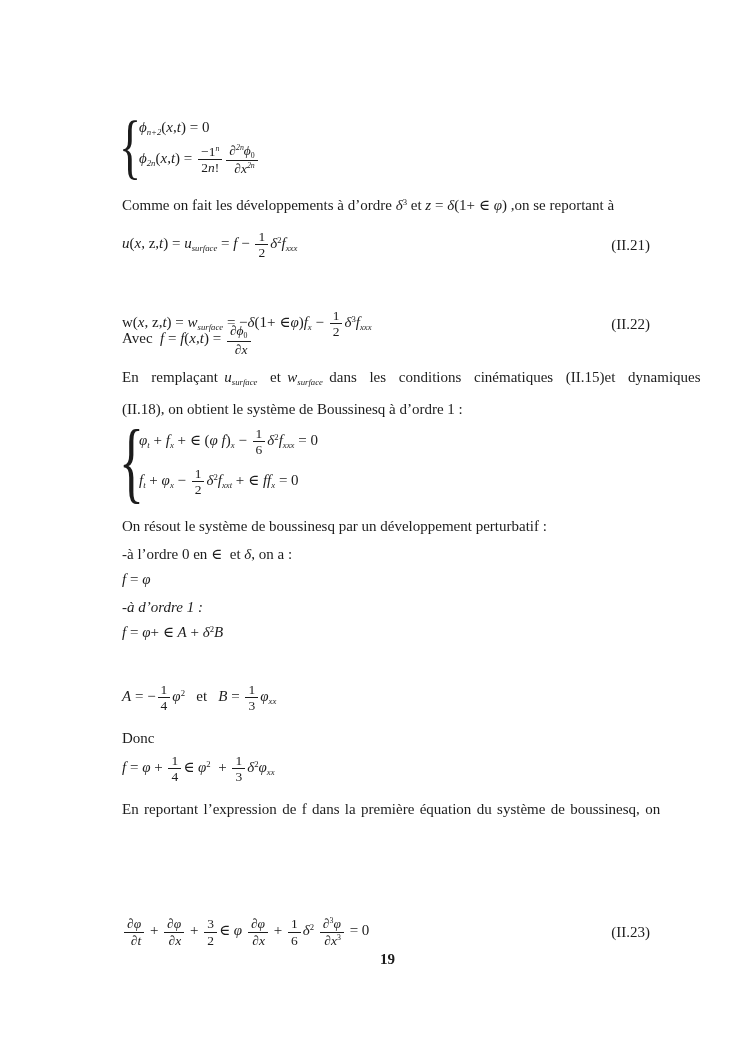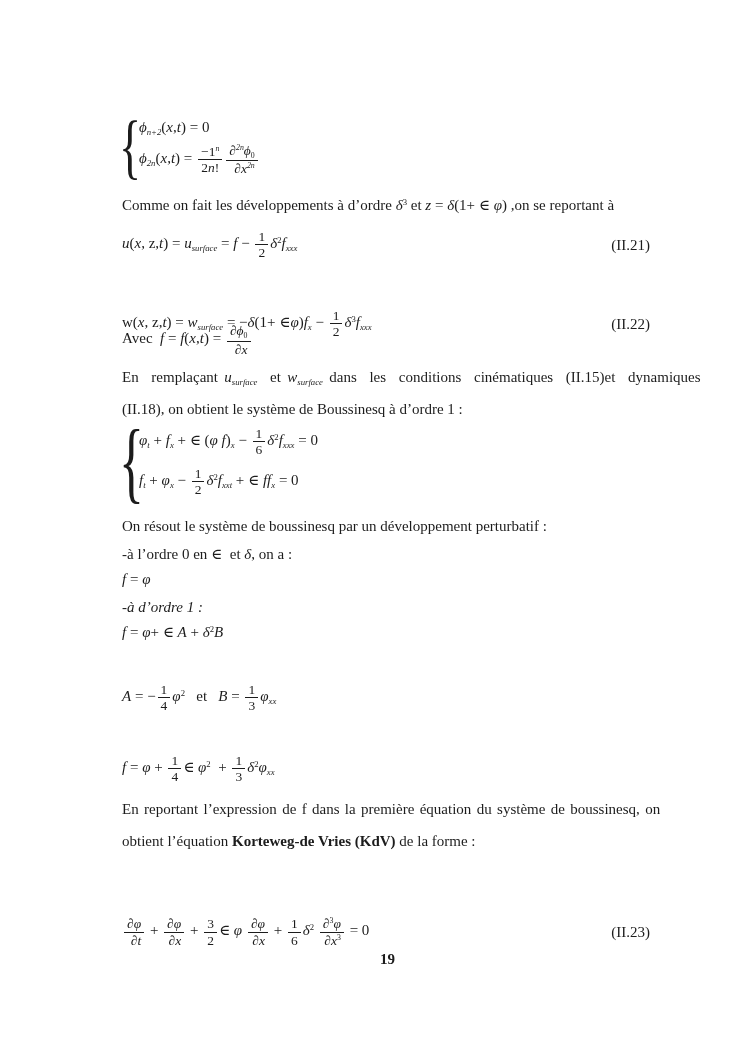--- a/index.html
+++ b/index.html
@@ -70,24 +70,24 @@
     </div>
   </div>
 
   <div class="blk" style="top:517px;">On résout le système de boussinesq par un développement perturbatif :</div>
   <div class="blk m" style="top:545px;"><span class="mr">-à l’ordre 0 en ∈  et </span><span class="mi">δ</span><span class="mr">, on a :</span></div>
   <div class="blk m" style="top:570px;"><span class="mi">f</span><span class="mr"> = </span><span class="mi">φ</span></div>
   <div class="blk" style="top:598px;font-style:italic;">-à d’ordre 1 :</div>
   <div class="blk m" style="top:623px;"><span class="mi">f</span><span class="mr"> = </span><span class="mi">φ</span><span class="mr">+ ∈ </span><span class="mi">A</span><span class="mr"> + </span><span class="mi">δ</span><span class="msupr">2</span><span class="mi">B</span></div>
 
   <div class="blk m" style="top:682px;"><span class="mi">A</span><span class="mr"> = −</span><span class="frac"><span class="num"><span class="mr">1</span></span><span class="den"><span class="mr">4</span></span></span><span class="mi">φ</span><span class="msupr">2</span><span class="mr">   et   </span><span class="mi">B</span><span class="mr"> = </span><span class="frac"><span class="num"><span class="mr">1</span></span><span class="den"><span class="mr">3</span></span></span><span class="mi">φ</span><span class="msub">xx</span></div>
+  <div class="blk" style="top:729px;">Donc</div>
   <div class="blk m" style="top:753px;"><span class="mi">f</span><span class="mr"> = </span><span class="mi">φ</span><span class="mr"> + </span><span class="frac"><span class="num"><span class="mr">1</span></span><span class="den"><span class="mr">4</span></span></span><span class="mr">∈ </span><span class="mi">φ</span><span class="msupr">2</span><span class="mr">  + </span><span class="frac"><span class="num"><span class="mr">1</span></span><span class="den"><span class="mr">3</span></span></span><span class="mi">δ</span><span class="msupr">2</span><span class="mi">φ</span><span class="msub">xx</span></div>
 
   <div class="blk wsp2" style="top:800px;">En reportant l’expression de f dans la première équation du système de boussinesq, on</div>
-  <div class="blk m" style="top:832px;"><span class="mr">obtient l’équation </span><span class="mb">Korteweg-de Vries (KdV)</span><span class="mr"> de la forme :</span></div>
 
   <div class="blk eqrow" style="top:854px;">
     <span class="m"><span class="frac"><span class="num"><span class="mi">∂φ</span></span><span class="den"><span class="mi">∂t</span></span></span><span class="mr"> + </span><span class="frac"><span class="num"><span class="mi">∂φ</span></span><span class="den"><span class="mi">∂x</span></span></span><span class="mr"> + </span><span class="frac"><span class="num"><span class="mr">3</span></span><span class="den"><span class="mr">2</span></span></span><span class="mr">∈ </span><span class="mi">φ </span><span class="frac"><span class="num"><span class="mi">∂φ</span></span><span class="den"><span class="mi">∂x</span></span></span><span class="mr"> + </span><span class="frac"><span class="num"><span class="mr">1</span></span><span class="den"><span class="mr">6</span></span></span><span class="mi">δ</span><span class="msupr">2</span><span class="mr"> </span><span class="frac"><span class="num"><span class="mi">∂</span><span class="msupr">3</span><span class="mi">φ</span></span><span class="den"><span class="mi">∂x</span><span class="msupr">3</span></span></span><span class="mr"> = 0</span></span>
     <span class="tag">(II.23)</span>
   </div>
 
 
   <div class="blk pageno" style="top:950px;">19</div>
 
 </div>

